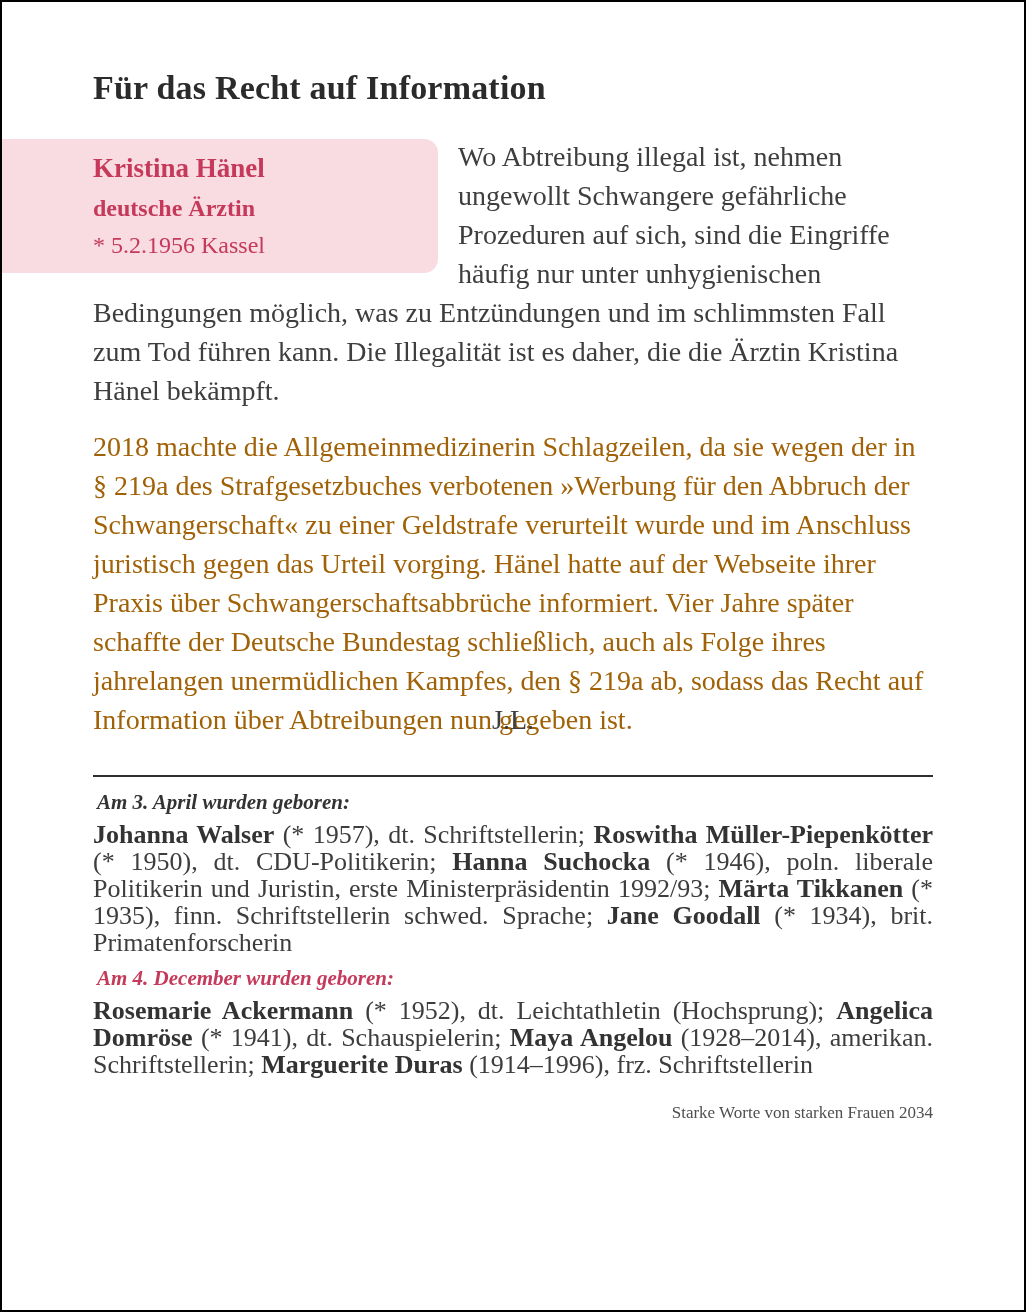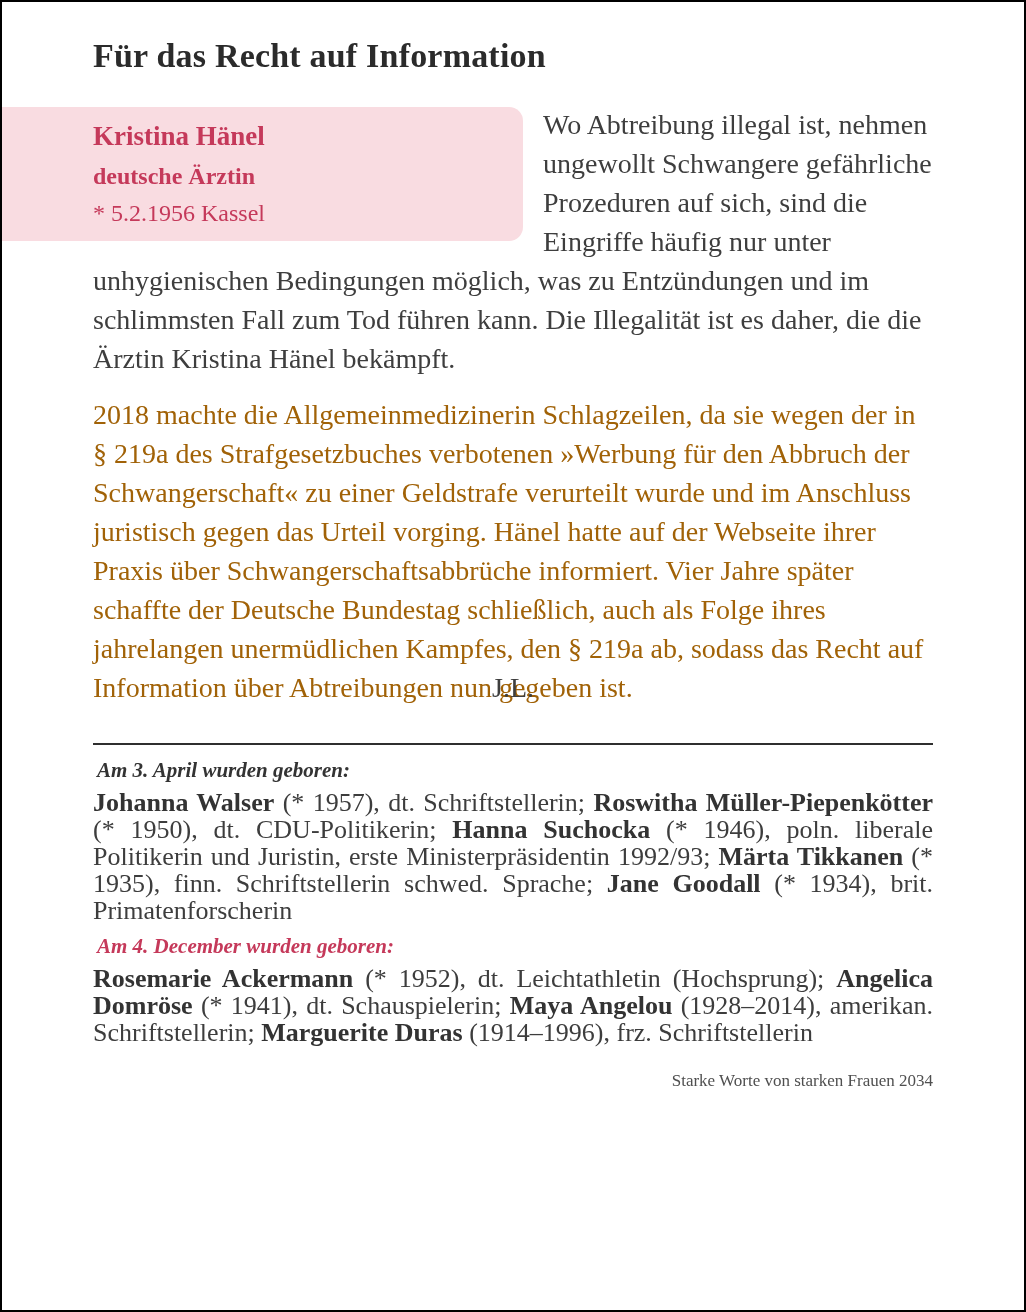--- a/index.html
+++ b/index.html
@@ -9,21 +9,21 @@
     box-sizing: border-box;
     border: 2px solid #000000;
     background: #ffffff;
     font-family: "Liberation Serif", "DejaVu Serif", serif;
     position: relative;
     overflow: hidden;
   }
   .content { margin: 0 91px; }
 
   .title {
-    margin: 36px 0 0 0;
+    margin: 68px 0 0 0;
     font-size: 34px;
     line-height: 36px;
     font-weight: 700;
     color: #2b2b2b;
     letter-spacing: 0.2px;
   }
 
   .lead {
     margin: 31px 0 0 0;
     font-size: 28px;
@@ -41,21 +41,21 @@
     text-align: center;
     font-size: 28px;
     line-height: 39px;
     color: #3e3e3e;
   }
 
   .infobox {
     display: block;
     float: left;
     box-sizing: border-box;
-    width: 521px;
+    width: 436px;
     height: 134px;
     margin: 2px 20px 15px -91px;
     padding: 13px 16px 0 91px;
     background: #f9dce1;
     border-radius: 0 14px 14px 0;
   }
   .infobox .name {
     display: block;
     font-size: 27px;
     line-height: 32px;

